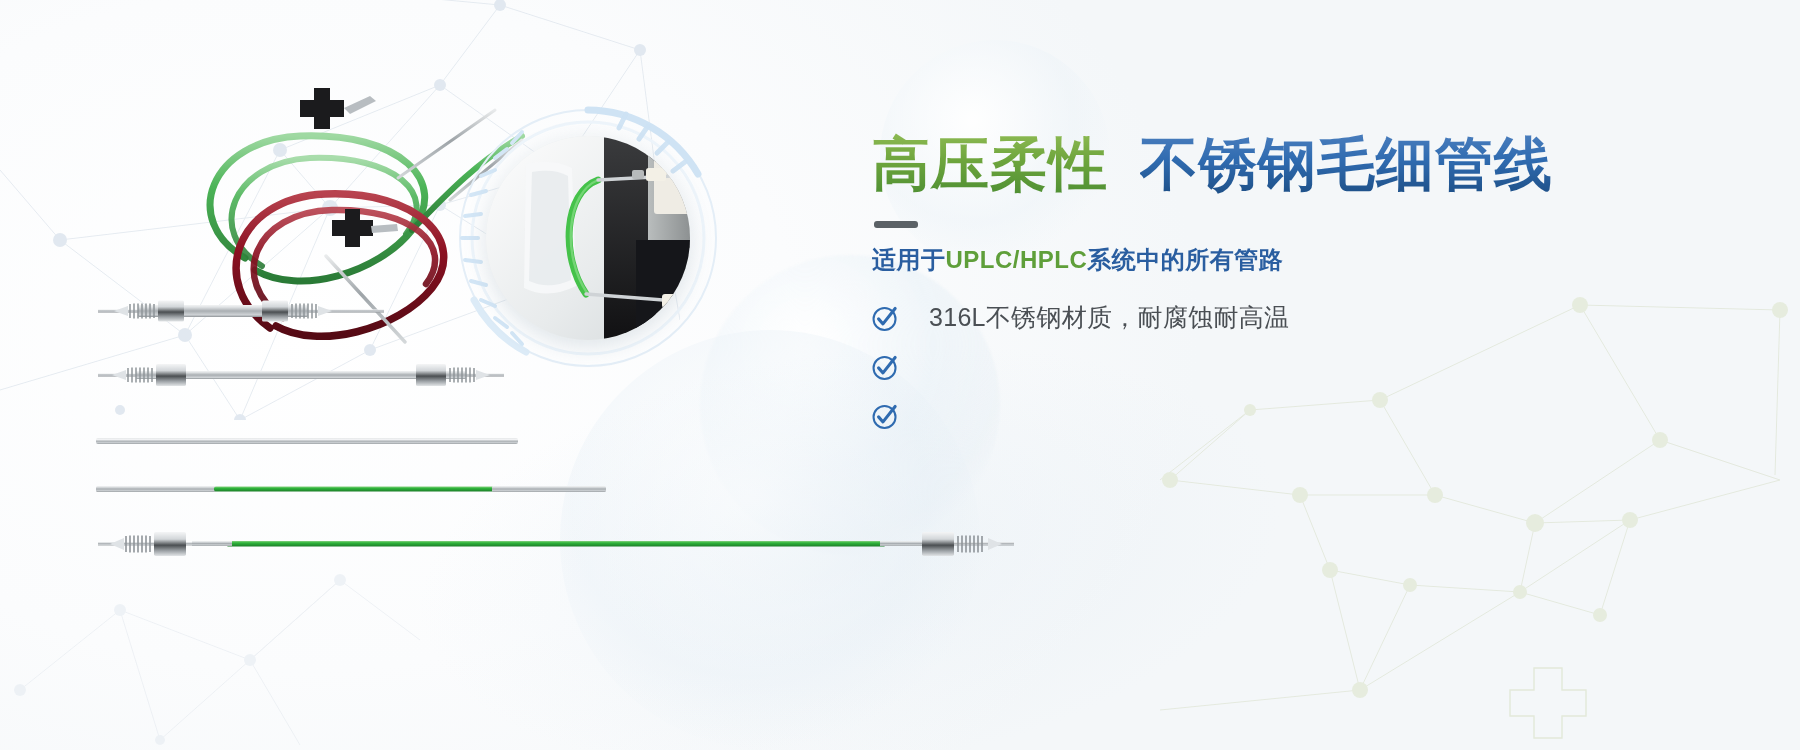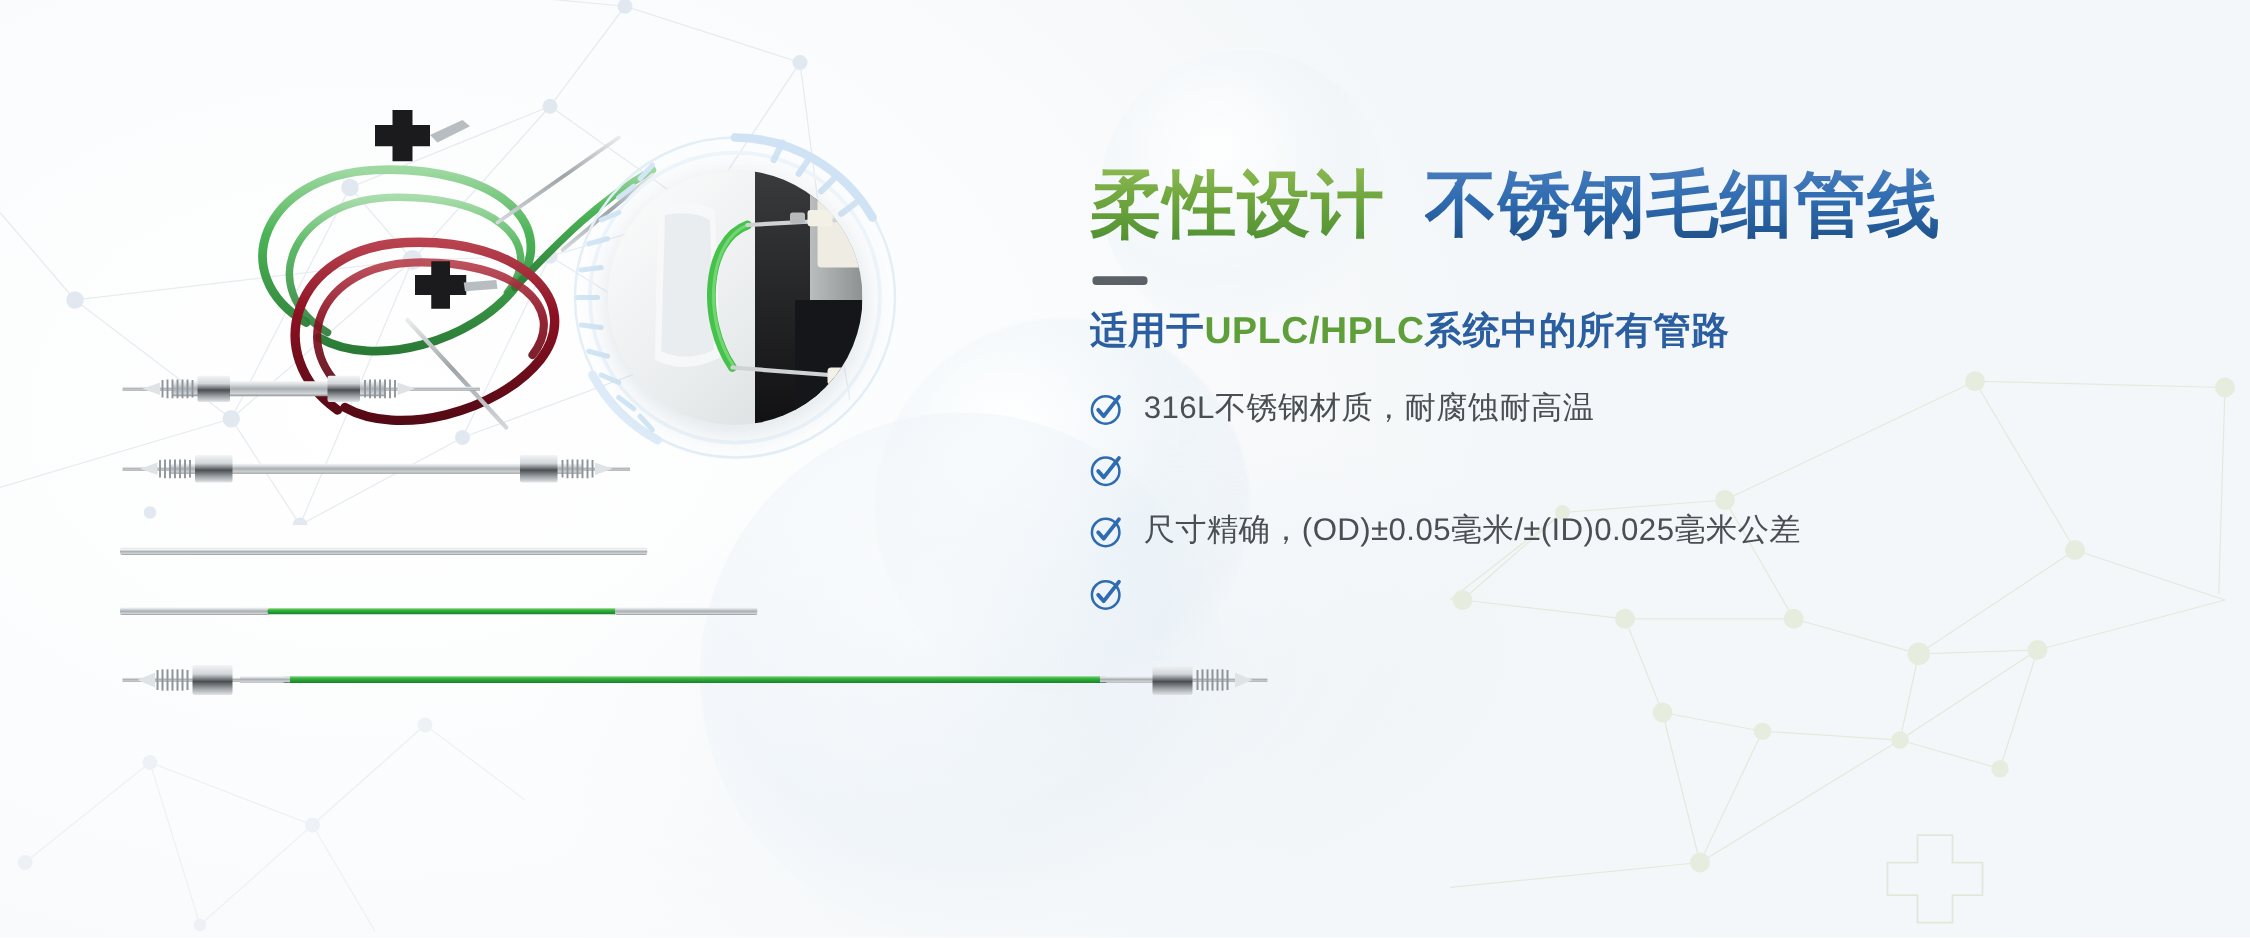--- a/index.html
+++ b/index.html
@@ -86,36 +86,36 @@
     background:linear-gradient(180deg,#4c7fbe 0%,#2f6bb0 45%,#1d4f86 100%);
     -webkit-background-clip:text; background-clip:text; color:transparent;margin-left:32px;
   }
 
   .rule {
     width:44px; height:7px; border-radius:3px;
     background:#5b6166; margin:24px 0 16px 2px;
   }
 
   .subhead {
-    font-size:30px; font-weight:700; letter-spacing:.5px;
+    font-size:24px; font-weight:700; letter-spacing:.5px;
     color:#2a5ea0; white-space:nowrap;
   }
   .subhead .sub-green { color:#5f9f3a; }
 
   .features { margin-top:26px; }
   .feature {
     display:flex; align-items:flex-start; gap:16px;
     margin-bottom:19px;
   }
   .check {
     flex:0 0 auto; width:27px; height:27px; margin-top:3px;
   }
   .feature-text {
     font-size:25px; color:#4a4f54; line-height:1.22;
-    letter-spacing:.3px; white-space:nowrap;
+    letter-spacing:.3px; white-space:nowrap;margin-left:14px;
   }
 </style>
 </head>
 <body>
 
 <div class="banner">
 
   <div class="blob blob-b"></div>
   <div class="blob blob-a"></div>
   <div class="blob blob-c"></div>
@@ -433,21 +433,21 @@
           <rect x="176" y="158" width="24" height="14" rx="3" fill="#f3f0e6"></rect>
           <rect x="146" y="34" width="12" height="9" rx="2" fill="#b7babb"></rect>
         </svg>
       </div>
     </div>
   </div>
 
   <div class="content">
 
     <h1 class="headline">
-      <span class="hl-green">柔性设计</span><span class="hl-blue">不锈钢毛细管线</span>
+      <span class="hl-green">高压柔性</span><span class="hl-blue">不锈钢毛细管线</span>
     </h1>
 
     <div class="rule"></div>
 
     <div class="subhead">
       <span>适用于</span><span class="sub-green">UPLC/HPLC</span><span>系统中的所有管路</span>
     </div>
 
     <ul class="features" style="list-style:none;">
       <li class="feature">
@@ -467,25 +467,16 @@
           </svg>
         </span>
       </li>
       <li class="feature">
         <span class="check">
           <svg viewBox="0 0 28 28" width="27" height="27">
             <circle cx="13" cy="14.5" r="11.4" fill="none" stroke="#2f6bb0" stroke-width="2.1"></circle>
             <path d="M6.8 14.4 l4.6 5.2 L24 3.6" fill="none" stroke="#2f6bb0" stroke-width="3.2" stroke-linecap="round" stroke-linejoin="round"></path>
           </svg>
         </span>
-        <span class="feature-text">尺寸精确，(OD)±0.05毫米/±(ID)0.025毫米公差</span>
-      </li>
-      <li class="feature">
-        <span class="check">
-          <svg viewBox="0 0 28 28" width="27" height="27">
-            <circle cx="13" cy="14.5" r="11.4" fill="none" stroke="#2f6bb0" stroke-width="2.1"></circle>
-            <path d="M6.8 14.4 l4.6 5.2 L24 3.6" fill="none" stroke="#2f6bb0" stroke-width="3.2" stroke-linecap="round" stroke-linejoin="round"></path>
-          </svg>
-        </span>
       </li>
     </ul>
   </div>
 </div>
 
 </body></html>

